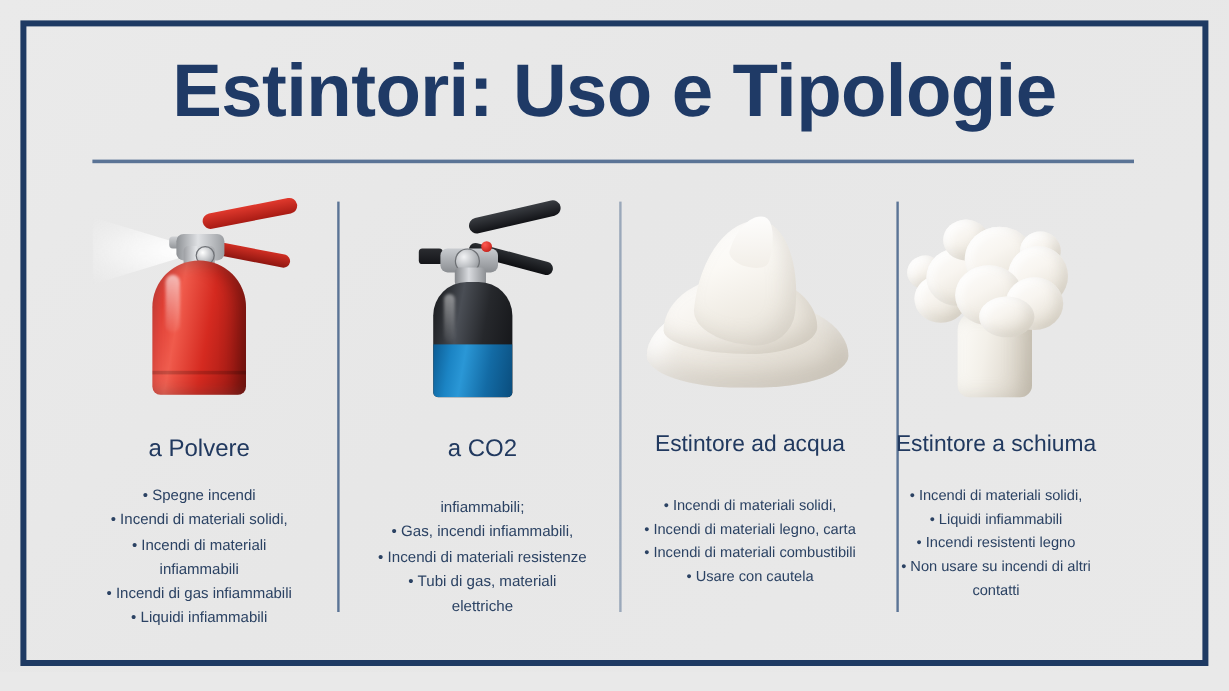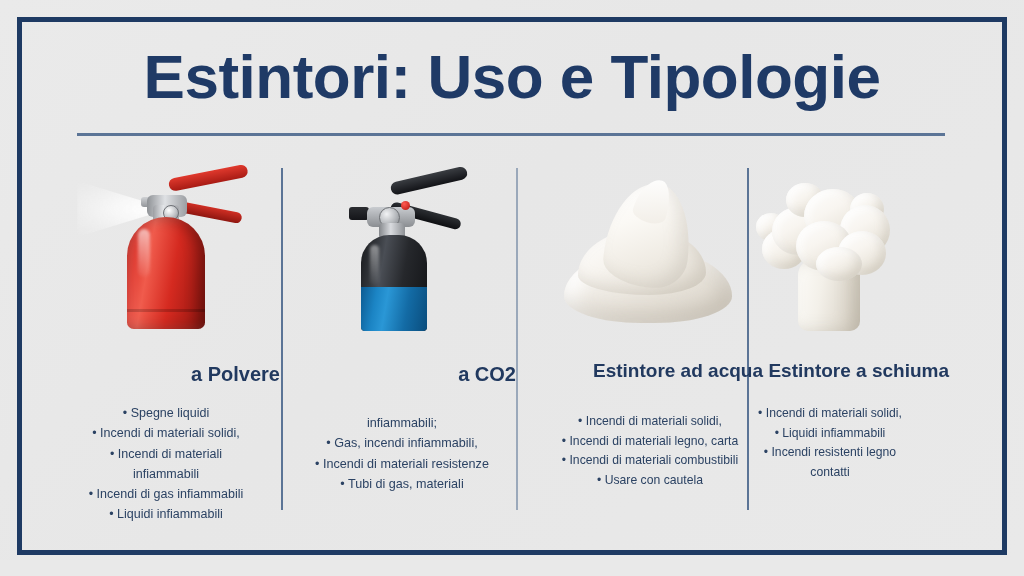--- a/index.html
+++ b/index.html
@@ -58,44 +58,44 @@
 
   
   .col {
     position: absolute;
     top: 165px;
     height: 350px;
     box-sizing: border-box;
   }
   .col-1 { left: 52px;  width: 228px; }
   .col-2 { left: 288px; width: 228px; }
-  .col-3 { left: 537px; width: 226px; }
+  .col-3 { left: 512px; width: 226px; }
   .col-4 { left: 711px; width: 238px; }
 
   .divider {
     position: absolute;
     top: 168px;
     width: 2px;
     height: 342px;
     background: #5b7496;
   }
   .div-1 { left: 281px; }
   .div-2 { left: 516px; opacity: 0.55; }
   .div-3 { left: 747px; }
 
   .art {
     position: relative;
     height: 175px;
     width: 100%;
   }
 
   .col-head {
-    text-align: right;
+    text-align: center;
     color: #21395f;
-    font-weight: bold;
+    font-weight: normal;
     font-family: "Liberation Sans", sans-serif;
     line-height: 1.1;
   }
   .col-1 .col-head, .col-2 .col-head { font-size: 20px; margin-top: 23px; }
   .col-3 .col-head, .col-4 .col-head { font-size: 19px; margin-top: 21px; }
 
   .bullets {
     text-align: center;
     color: #2b4263;
     font-size: 12.5px;
@@ -310,21 +310,21 @@
         <div class="red-hose"></div>
         <div class="red-valve"></div>
         <div class="red-neck"></div>
         <div class="red-gauge"></div>
         <div class="red-body"></div>
         <div class="red-gloss"></div>
       </div>
     </div>
     <div class="col-head">a Polvere</div>
     <div class="bullets">
-      <div>• Spegne liquidi</div>
+      <div>• Spegne incendi</div>
       <div>• Incendi di materiali solidi,</div>
       <div>• Incendi di materiali</div>
       <div>infiammabili</div>
       <div>• Incendi di gas infiammabili</div>
       <div>• Liquidi infiammabili</div>
     </div>
   </div>
 
   <div class="col col-2">
     <div class="art">
@@ -341,20 +341,21 @@
         </div>
         <div class="co2-gloss"></div>
       </div>
     </div>
     <div class="col-head">a CO2</div>
     <div class="bullets">
       <div>infiammabili;</div>
       <div>• Gas, incendi infiammabili,</div>
       <div>• Incendi di materiali resistenze</div>
       <div>• Tubi di gas, materiali</div>
+      <div>elettriche</div>
     </div>
   </div>
 
   <div class="col col-3">
     <div class="art">
       <div class="swirl">
         <div class="swirl-base"></div>
         <div class="swirl-fold"></div>
         <div class="swirl-mid"></div>
         <div class="swirl-top"></div>
@@ -384,17 +385,18 @@
         <div class="fb fb5"></div>
         <div class="fb fb6"></div>
         <div class="fb fb10"></div>
       </div>
     </div>
     <div class="col-head">Estintore a schiuma</div>
     <div class="bullets">
       <div>• Incendi di materiali solidi,</div>
       <div>• Liquidi infiammabili</div>
       <div>• Incendi resistenti legno</div>
+      <div>• Non usare su incendi di altri</div>
       <div>contatti</div>
     </div>
   </div>
 
 </div>
 
 </body></html>

